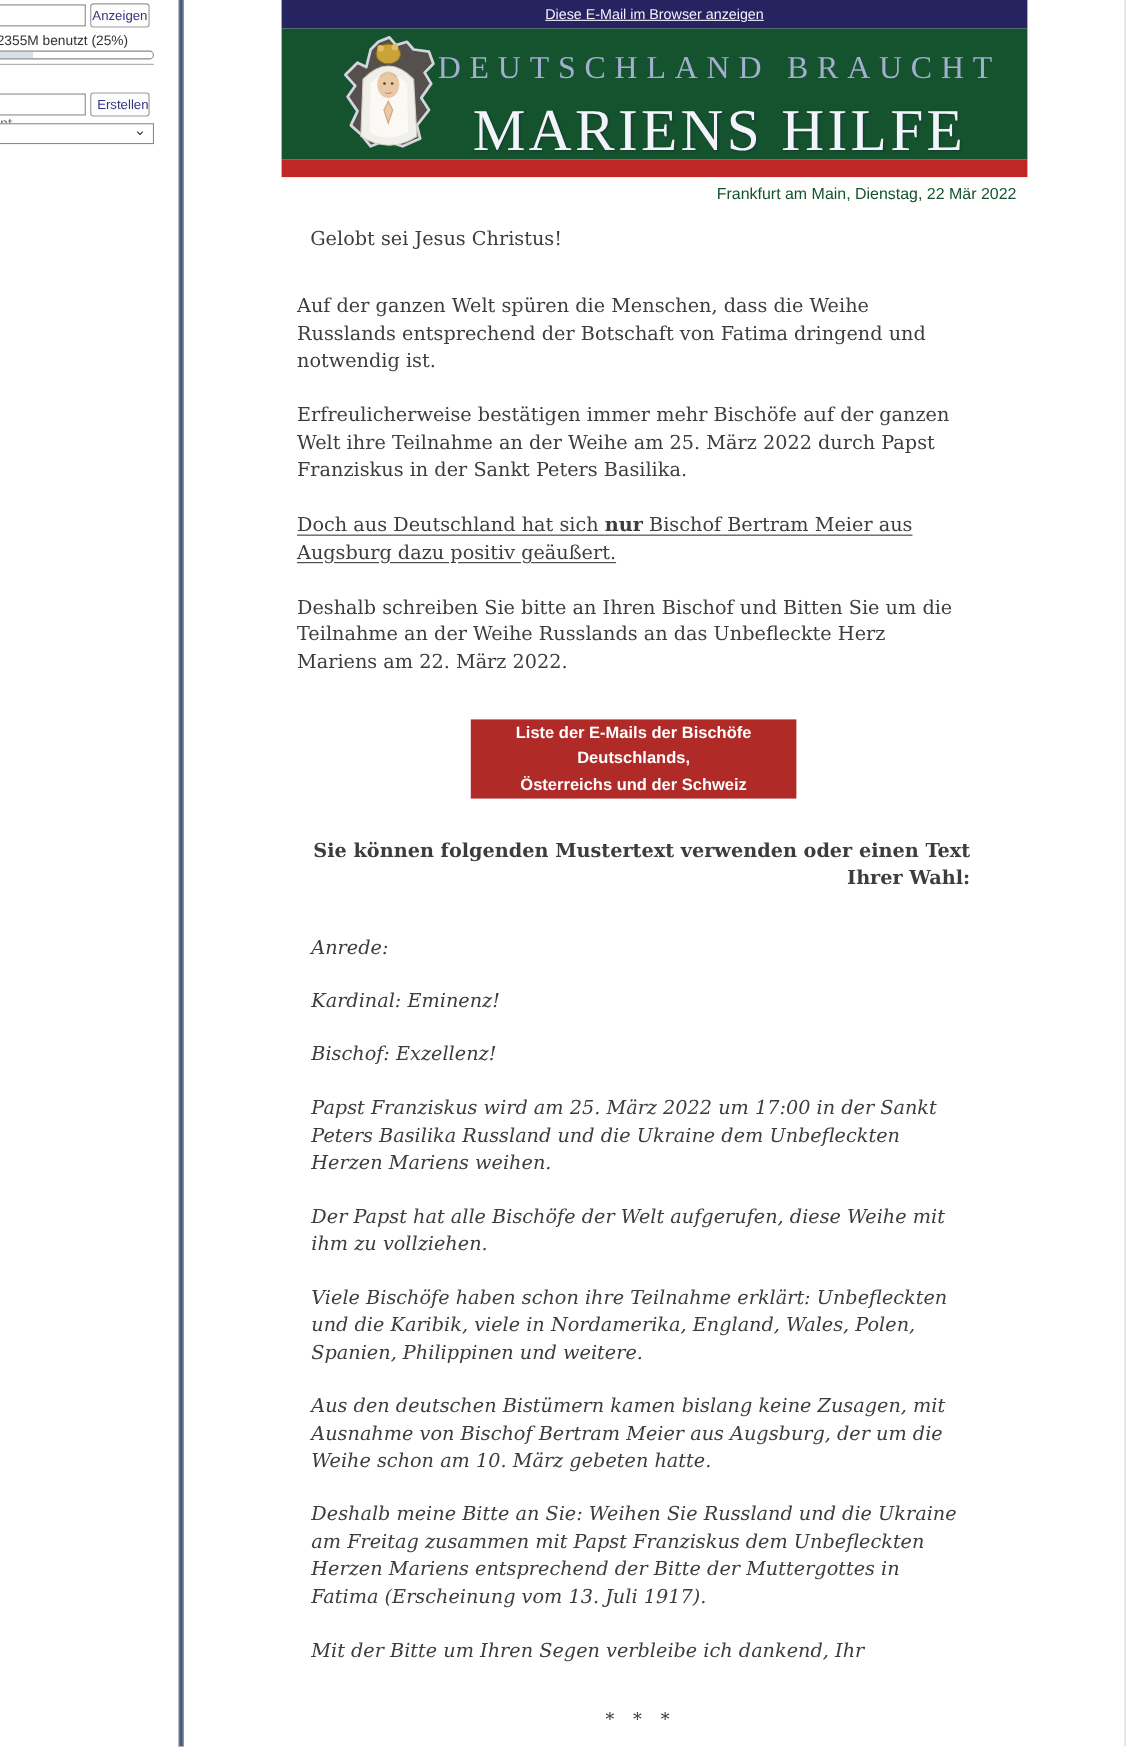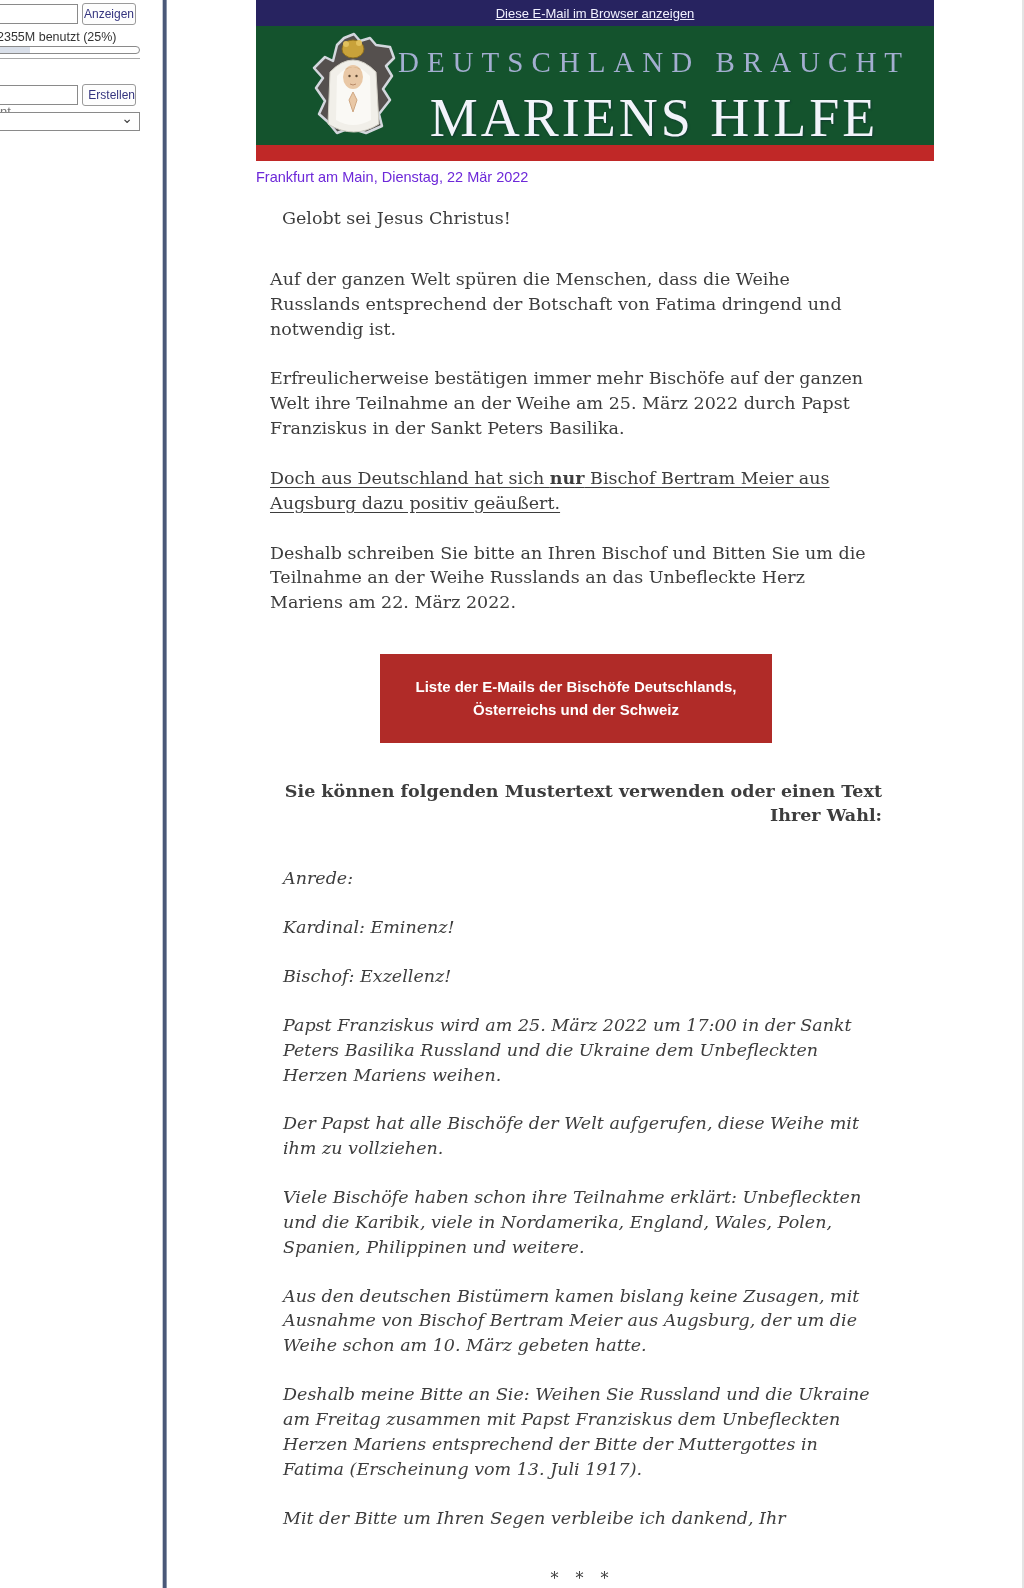--- a/index.html
+++ b/index.html
@@ -39,30 +39,30 @@
   .browser-link { color:#f2f2ff; font-size:13px; text-decoration:underline; cursor:pointer; }
   .banner { position:relative; height:119px; background:#14532d; overflow:hidden; }
   .banner-graphic { position:absolute; left:40px; top:6px; }
   .banner-text { position:absolute; left:118px; right:0; top:0; text-align:center; }
   .banner-line1 { margin-top:20px; font-family:"Liberation Serif",serif; font-size:29px;
                   letter-spacing:8px; color:#a3aed0; white-space:nowrap; }
   .banner-line2 { margin-top:8px; font-family:"Liberation Serif",serif; font-size:54px;
                   letter-spacing:3px; color:#f2f4fa; white-space:nowrap;
                   text-shadow:1px 1px 2px rgba(20,30,60,.45); }
   .redstripe { height:16px; background:#c02827; }
-  .dateline { margin-top:8px; padding-right:10px; font-size:14.5px; color:#6d28d9; }
+  .dateline { margin-top:8px; padding-right:10px; text-align:right; font-size:14.5px; color:#14532d; }
 
   .body-text { padding:0 52px 0 14px; font-family:"DejaVu Serif",serif; font-size:17.5px;
                color:#3d3d3d; line-height:1.42; }
   .body-text p { margin-bottom:25px; }
   .greet { margin-top:21px; margin-bottom:36px !important;margin-left:12px; }
   .underlined { text-decoration:underline; text-underline-offset:3px; }
   .underlined strong { font-weight:bold; }
 
-  .cta { display:block; width:392px; margin:39px auto 36px auto; padding:21px 10px;
+  .cta { display:block; width:296px; margin:39px auto 36px auto; padding:1px 10px;
          background:#b02b28; color:#fff; text-align:center; text-decoration:none;
          font-family:"Liberation Sans",sans-serif; font-size:15px; font-weight:bold;
          line-height:1.55; cursor:pointer; }
   .bold-head { font-weight:bold; margin-bottom:38px !important;text-align:right; }
 
   .indent { padding-left:13px; }
   .indent p { font-style:italic; margin-bottom:24px; }
   .stars { font-style:normal !important; text-align:center; letter-spacing:6px;
            margin-top:38px; margin-bottom:48px !important; font-size:16px; }
 </style>

